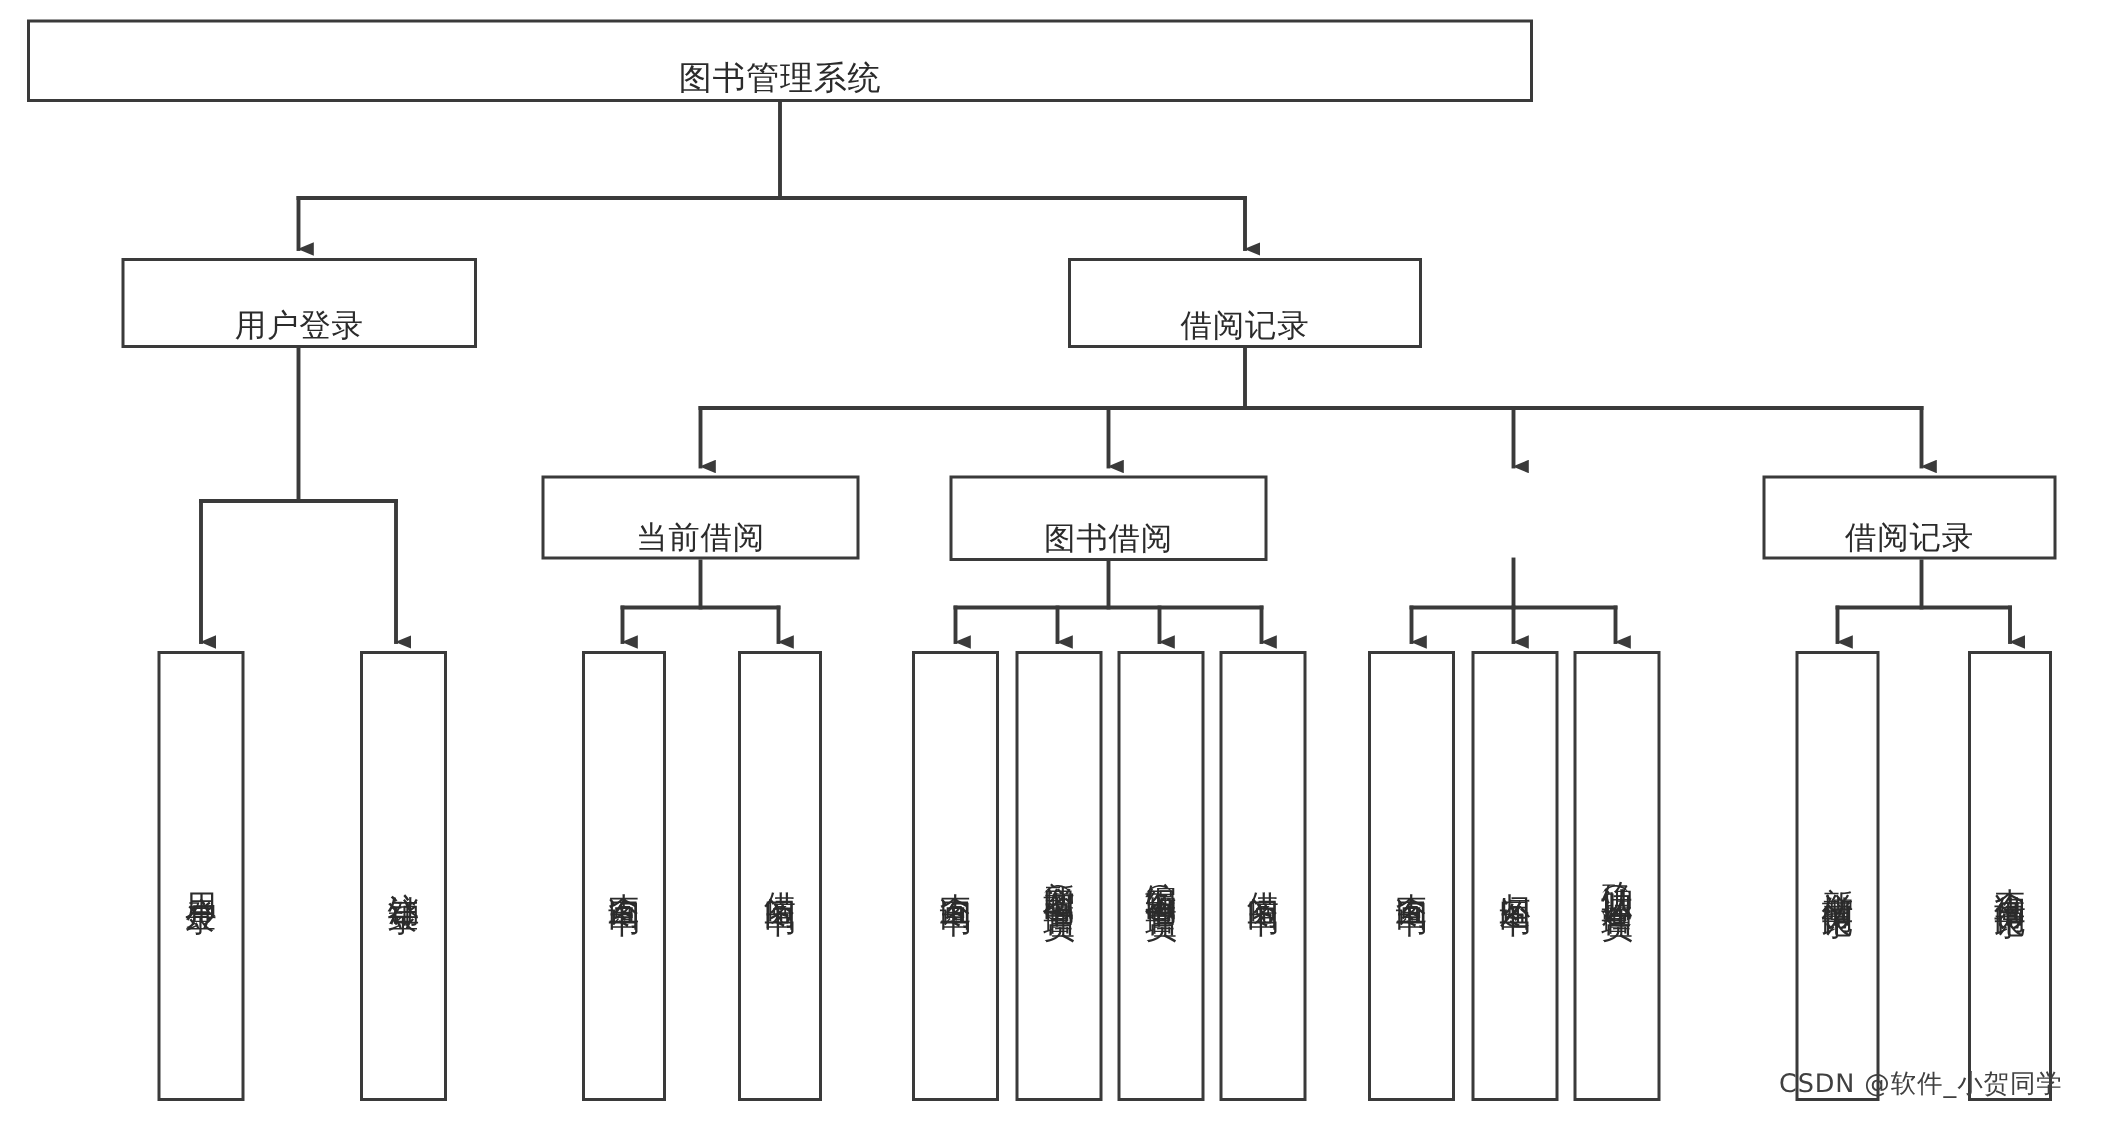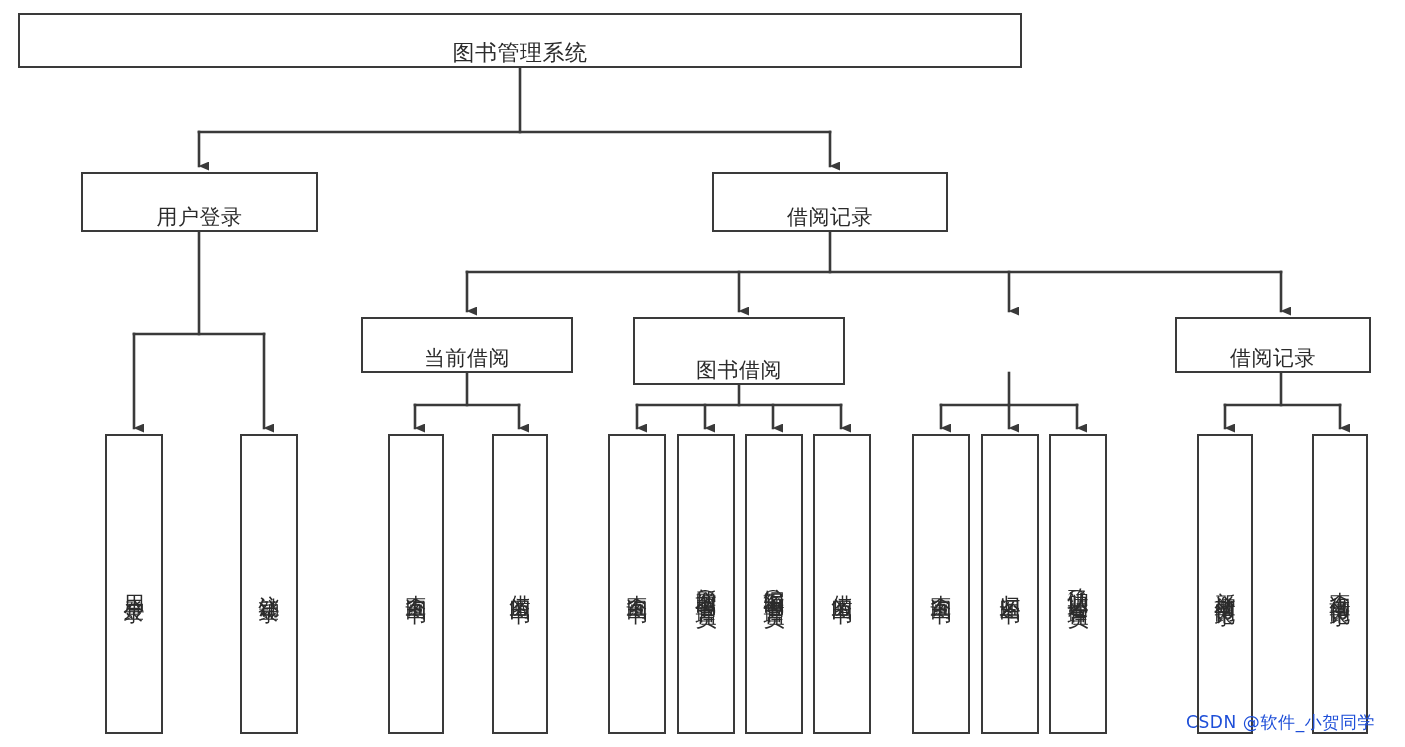--- a/index.html
+++ b/index.html
@@ -66,21 +66,21 @@
     line-height: 1.05;
     letter-spacing: 3px;
     white-space: normal;
     max-height: 100%;
   }
   .watermark {
     position: absolute;
     left: 1186px;
     top: 711px;
     font-size: 17px;
-    color: #1d4ed8;
+    color: #404040;
     letter-spacing: 0.6px;
     white-space: nowrap;
     font-family: "DejaVu Sans", "Liberation Sans", sans-serif;
   }
 </style>
 </head>
 <body>
 
 <div id="diagram">
 
@@ -143,21 +143,21 @@
   <div class="node horiz" style="left:81px; top:172px; width:237px; height:60px;">
     <span class="node-label">用户登录</span>
   </div>
   <div class="node horiz" style="left:712px; top:172px; width:236px; height:60px;">
     <span class="node-label">借阅记录</span>
   </div>
 
   <div class="node horiz" style="left:361px; top:317px; width:212px; height:56px;">
     <span class="node-label">当前借阅</span>
   </div>
-  <div class="node horiz" style="left:633px; top:317px; width:212px; height:68px;">
+  <div class="node horiz" style="left:633px; top:317px; width:212px; height:57px;">
     <span class="node-label">图书借阅</span>
   </div>
   <div class="node horiz" style="left:1175px; top:317px; width:196px; height:56px;">
     <span class="node-label">借阅记录</span>
   </div>
 
   <div class="node vert" style="left:105px; top:434px; width:58px; height:300px;">
     <span class="node-label">用户登录</span>
   </div>
   <div class="node vert" style="left:240px; top:434px; width:58px; height:300px;">

